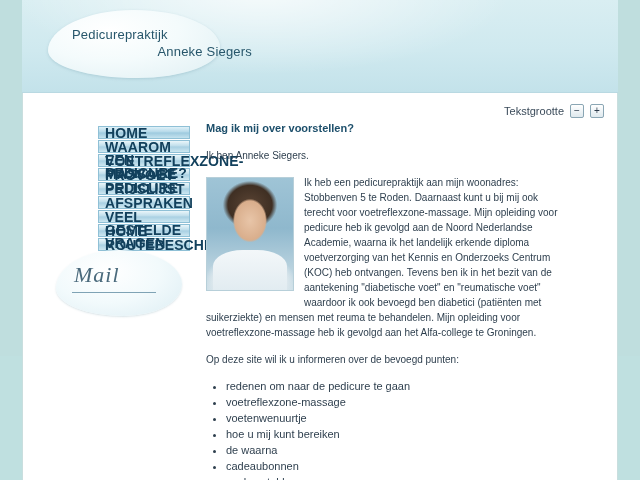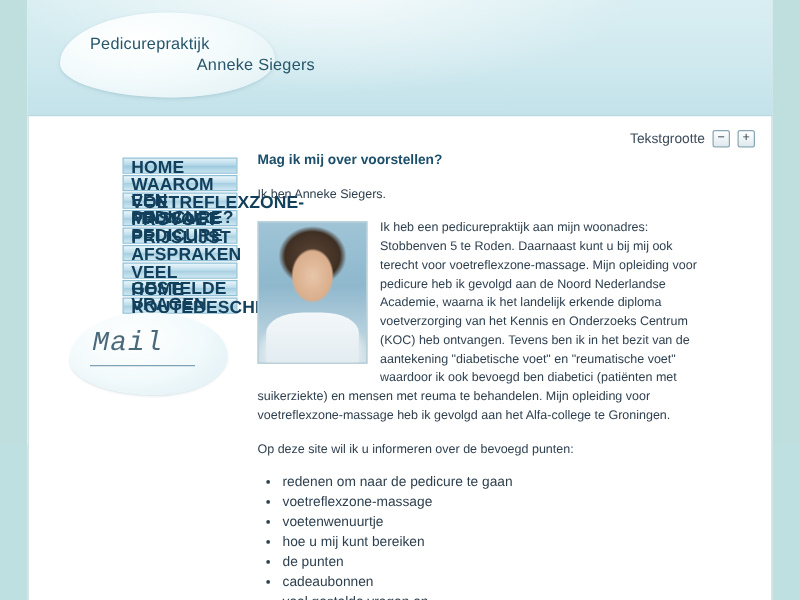--- a/index.html
+++ b/index.html
@@ -146,21 +146,21 @@
     width: 126px;
     height: 66px;
     border-radius: 50% 50% 46% 54% / 58% 52% 48% 42%;
     background: radial-gradient(ellipse at 40% 32%, #ffffff 0%, #f2fafc 50%, #dcedf3 100%);
     box-shadow: 0 1px 2px rgba(130,165,180,0.3);
   }
   .mail-text {
     position: absolute;
     left: 74px;
     top: 262px;
-    font-family: Liberation Mono, monospace;
+    font-family: Liberation Serif, serif;
     font-style: italic;
     font-size: 22px;
     color: #4a6a7c;
     letter-spacing: 1px;
   }
   .mail-underline {
     position: absolute;
     left: 72px;
     top: 292px;
     width: 84px;
@@ -282,20 +282,20 @@
 
     <p>Ik heb een pedicurepraktijk aan mijn woonadres: Stobbenven 5 te Roden. Daarnaast kunt u bij mij ook terecht voor voetreflexzone-massage. Mijn opleiding voor pedicure heb ik gevolgd aan de Noord Nederlandse Academie, waarna ik het landelijk erkende diploma voetverzorging van het Kennis en Onderzoeks Centrum (KOC) heb ontvangen. Tevens ben ik in het bezit van de aantekening "diabetische voet" en "reumatische voet" waardoor ik ook bevoegd ben diabetici (patiënten met suikerziekte) en mensen met reuma te behandelen. Mijn opleiding voor voetreflexzone-massage heb ik gevolgd aan het Alfa-college te Groningen.</p>
 
     <p class="intro-list-lead">Op deze site wil ik u informeren over de bevoegd punten:</p>
 
     <ul>
       <li>redenen om naar de pedicure te gaan</li>
       <li>voetreflexzone-massage</li>
       <li>voetenwenuurtje</li>
       <li>hoe u mij kunt bereiken</li>
-      <li>de punten</li>
+      <li>de waarna</li>
       <li>cadeaubonnen</li>
       <li>veel gestelde vragen en</li>
 
     </ul>
   </div>
 
 </div>
 
 </body></html>

